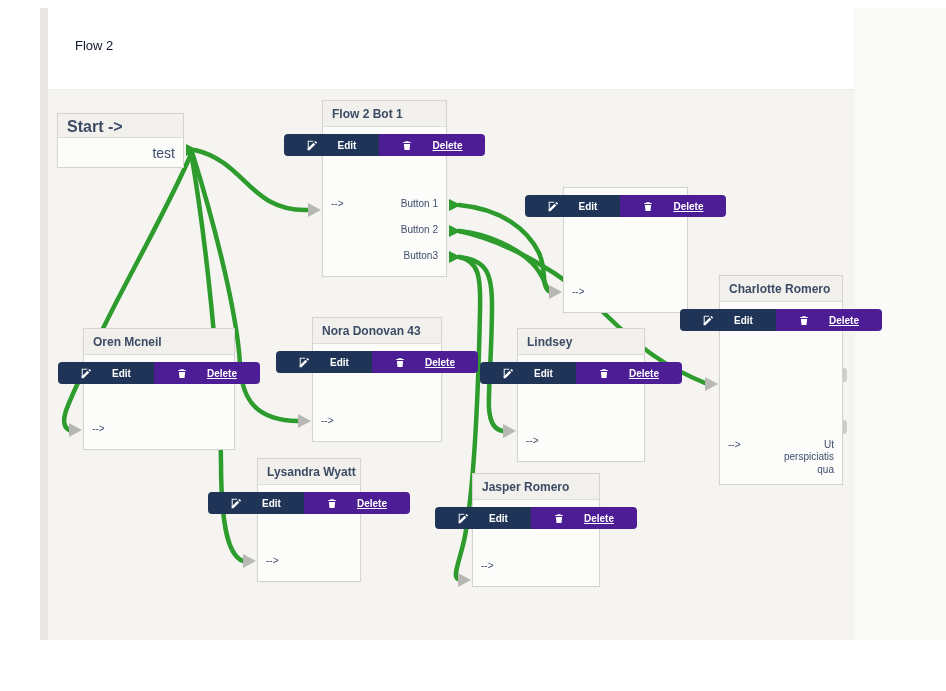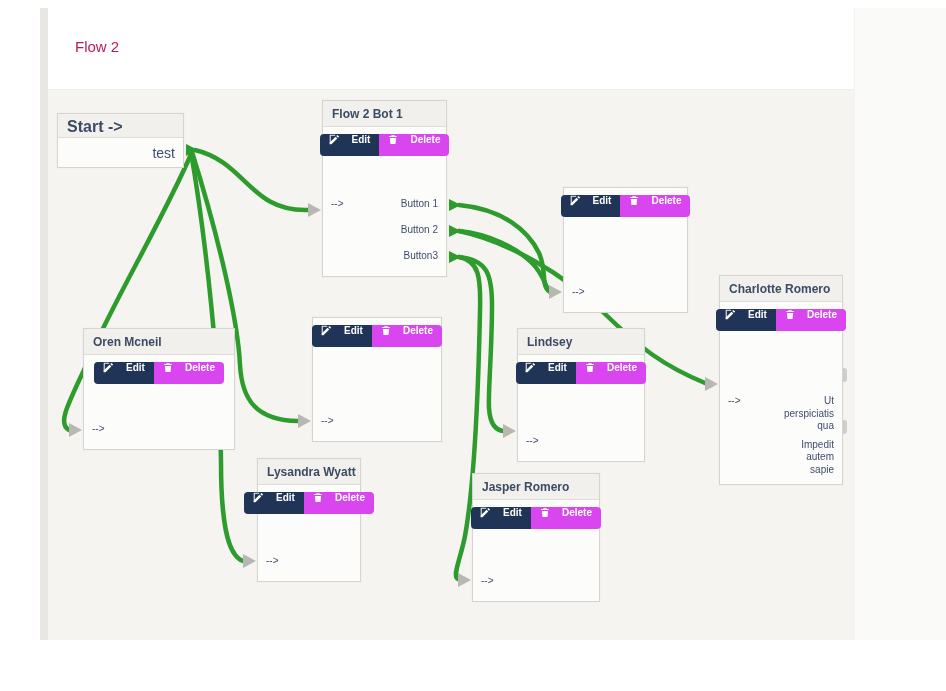--- a/index.html
+++ b/index.html
@@ -6,41 +6,41 @@
   html,body { width:946px; height:691px; background:#ffffff; overflow:hidden;
               font-family:"Liberation Sans", sans-serif; }
   #stage { position:relative; width:946px; height:691px; }
 
   
   #left-strip { position:absolute; left:40px; top:8px; width:8px; height:632px; background:#e8e7e4; }
   #canvas { position:absolute; left:48px; top:8px; width:807px; height:632px; background:#f5f4f1; }
   #canvas-right { position:absolute; left:855px; top:8px; width:91px; height:632px; background:#fafaf8; }
   #flow-header { position:absolute; left:48px; top:8px; width:806px; height:82px; background:#ffffff;
                  border-bottom:1px solid #eeedeb; }
-  #flow-header .title { position:absolute; left:27px; top:30px; font-size:15px; color:#be185d; font-weight:400; }
+  #flow-header .title { position:absolute; left:27px; top:30px; font-size:13px; color:#0f172a; font-weight:400; }
 
   
   svg.wires { position:absolute; left:0; top:0; width:946px; height:691px; }
   path.conn { fill:none; stroke:#2d9c2d; stroke-width:4.5; stroke-linecap:round; }
   polygon.target-arrow { fill:#b8b7b3; }
   polygon.source-arrow { fill:#2d9c2d; }
   rect.port-tab { fill:#cfcecb; }
 
   
   .node { position:absolute; background:#fcfcfa; border:1px solid #d5d4d1; display:flex; flex-direction:column;
           box-shadow:0 0 0 1px rgba(0,0,0,0.01); }
   .node-header { background:#f1f0ed; border-bottom:1px solid #dddcd9; color:#3c4b64; font-weight:700;
                  font-size:12px; padding:5px 9px; height:26px; line-height:16px; flex:0 0 auto;
                  white-space:nowrap; overflow:hidden; }
   .node-body { flex:1 1 auto; display:flex; flex-direction:column; color:#3f4e6d; }
   .btn-row { display:flex; justify-content:center; margin-top:7px; flex:0 0 auto; }
-  .btn { height:22px; display:flex; align-items:flex-start; gap:12px; color:#ffffff; font-size:10px;
-         font-weight:700; padding:0 9px; cursor:pointer; }
+  .btn { height:22px; display:flex; align-items:center; gap:20px; color:#ffffff; font-size:10px;
+         font-weight:700; padding:0 23px; cursor:pointer; }
   .btn-edit { background:#1f3457; border-radius:4px 0 0 4px; }
-  .btn-delete { background:#d946ef; border-radius:0 4px 4px 0; }
+  .btn-delete { background:#4c1d95; border-radius:0 4px 4px 0;text-decoration:underline; }
   .btn svg { display:block; }
   .spacer { flex:1 1 auto; }
   .ports { flex:0 0 auto; padding:0 8px 8px 8px; font-size:10px; }
   .port-row { height:26px; display:flex; align-items:center; justify-content:flex-end; }
   .port-row.with-input { justify-content:space-between; }
   .in-label { font-size:10px; letter-spacing:0px; }
   .out-label { text-align:right; }
 
   
   #node-start .node-header { height:24px; font-size:16px; }
@@ -54,21 +54,21 @@
   .ml-out.second { margin-top:6px; }
 
   
   #node-start     { left:57px;  top:113px; width:127px; height:55px; }
   #node-flow2bot1 { left:322px; top:100px; width:125px; height:177px; }
   #node-brett     { left:563px; top:187px; width:125px; height:126px; }
   #node-oren      { left:83px;  top:328px; width:152px; height:122px; }
   #node-nora      { left:312px; top:317px; width:130px; height:125px; }
   #node-lysandra  { left:257px; top:458px; width:104px; height:124px; }
   #node-lindsey   { left:517px; top:328px; width:128px; height:134px; }
-  #node-jasper    { left:472px; top:473px; width:128px; height:129px; }
+  #node-jasper    { left:472px; top:473px; width:128px; height:114px; }
   #node-charlotte { left:719px; top:275px; width:124px; height:210px; }
 </style>
 </head>
 <body>
 
 <div id="stage">
   <div id="left-strip"></div>
   <div id="canvas"></div>
   <div id="canvas-right"></div>
   <div id="flow-header">
@@ -210,20 +210,21 @@
       <div class="spacer"></div>
       <div class="ports">
         <div class="port-row with-input">
           <span class="in-label">--&gt;</span>
         </div>
       </div>
     </div>
   </div>
 
   <div class="node" id="node-nora">
+    <div class="node-header">Nora Donovan 43</div>
     <div class="node-body">
       <div class="btn-row">
         <div class="btn btn-edit">
           <span>
               <svg width="11" height="11" viewBox="0 0 16 16">
                 <path d="M1 12.5V15h2.5L12 6.5 9.5 4 1 12.5z" fill="#fff"></path>
                 <path d="M10.6 2.9l2.5 2.5 1.6-1.6L12.2 1.3z" fill="#fff"></path>
                 <path d="M1 1h8v1.6H2.6V14H1z" fill="#fff" opacity="0.9"></path>
               </svg>
             </span>
@@ -372,22 +373,16 @@
         </div>
       </div>
       <div class="spacer"></div>
       <div class="ml-ports">
         <div class="ml-row">
           <span class="in-label">--&gt;</span>
           <span class="ml-out">Ut
 perspiciatis
 qua</span>
         </div>
-        <div class="ml-row">
-          <span></span>
-          <span class="ml-out second">Impedit
-autem
-sapie</span>
-        </div>
       </div>
     </div>
   </div>
 </div>
 
 </body></html>

